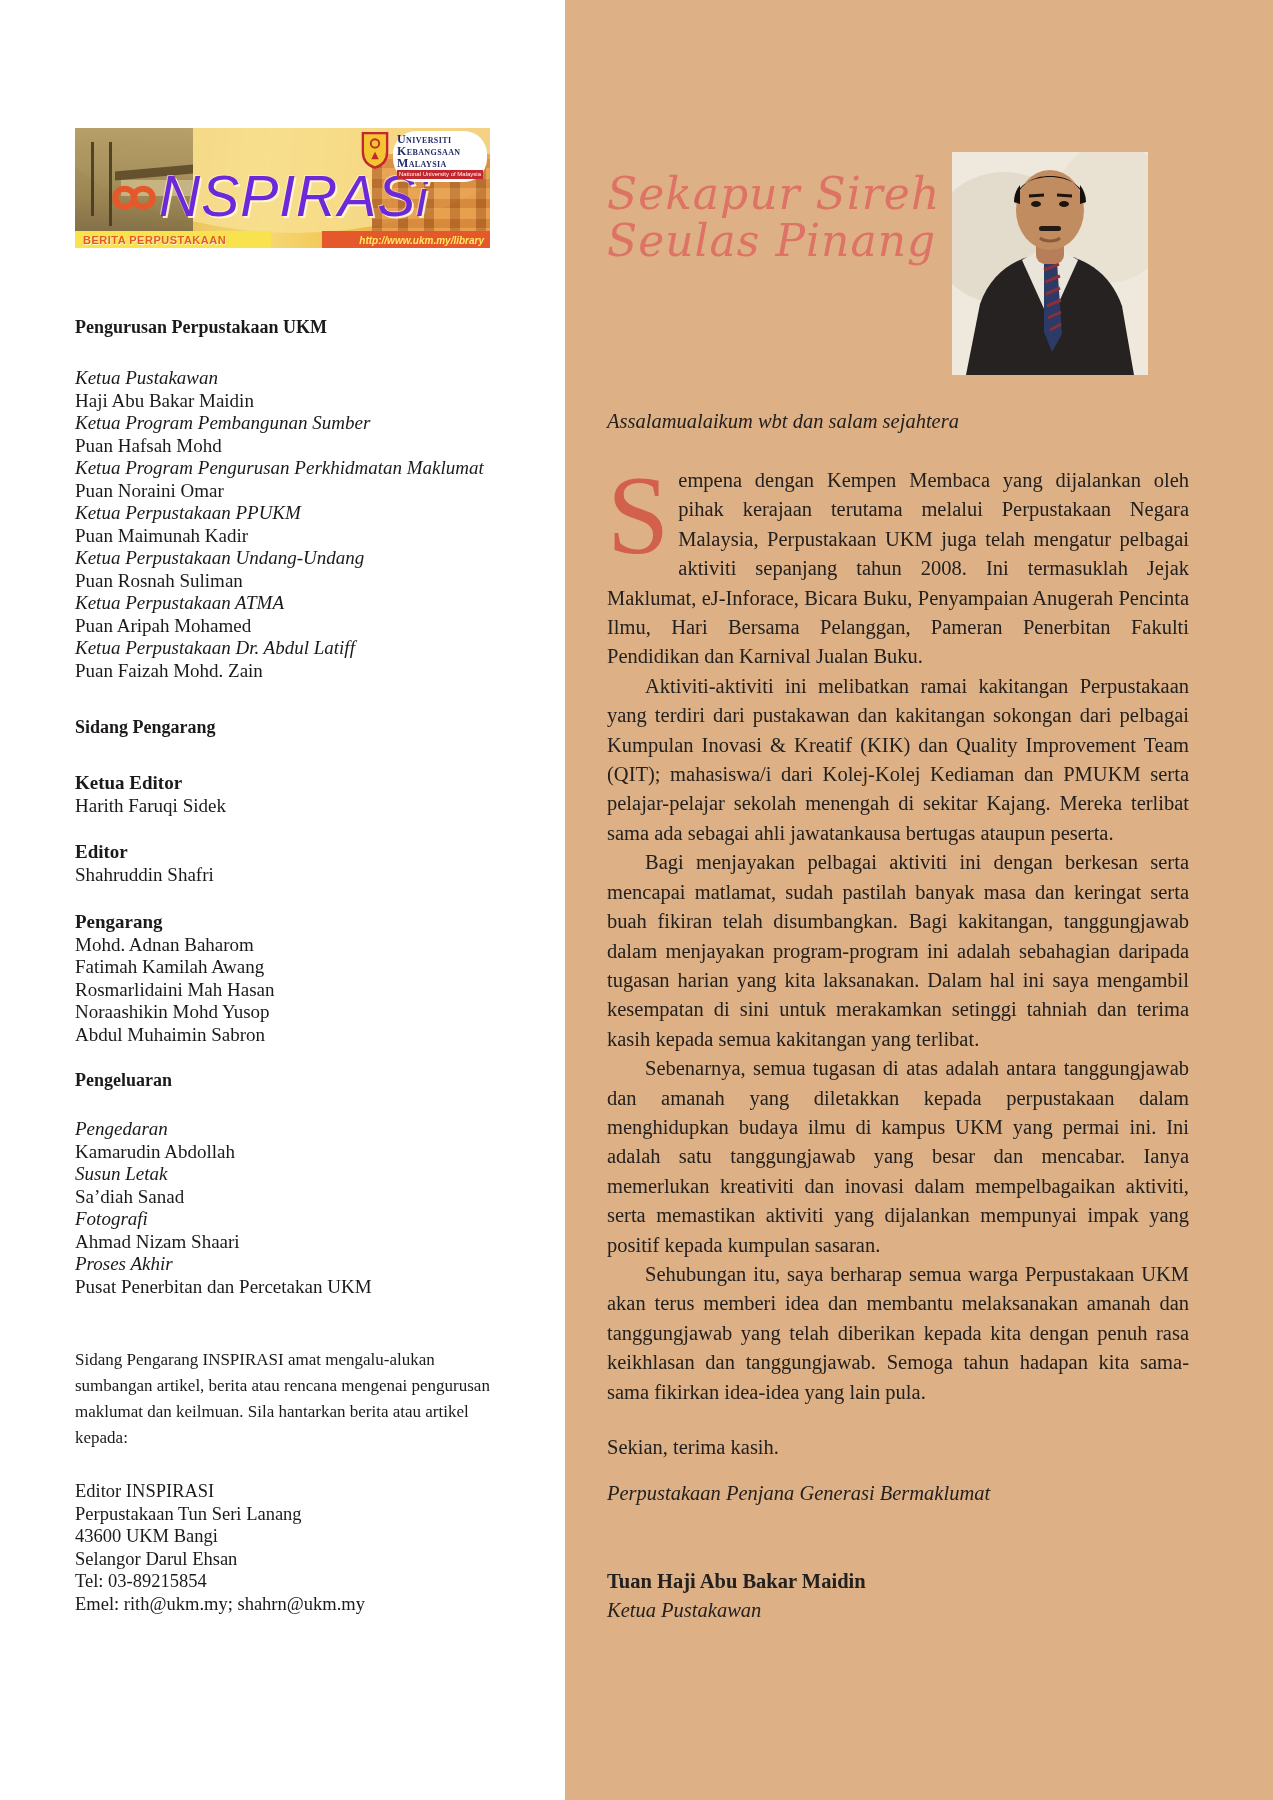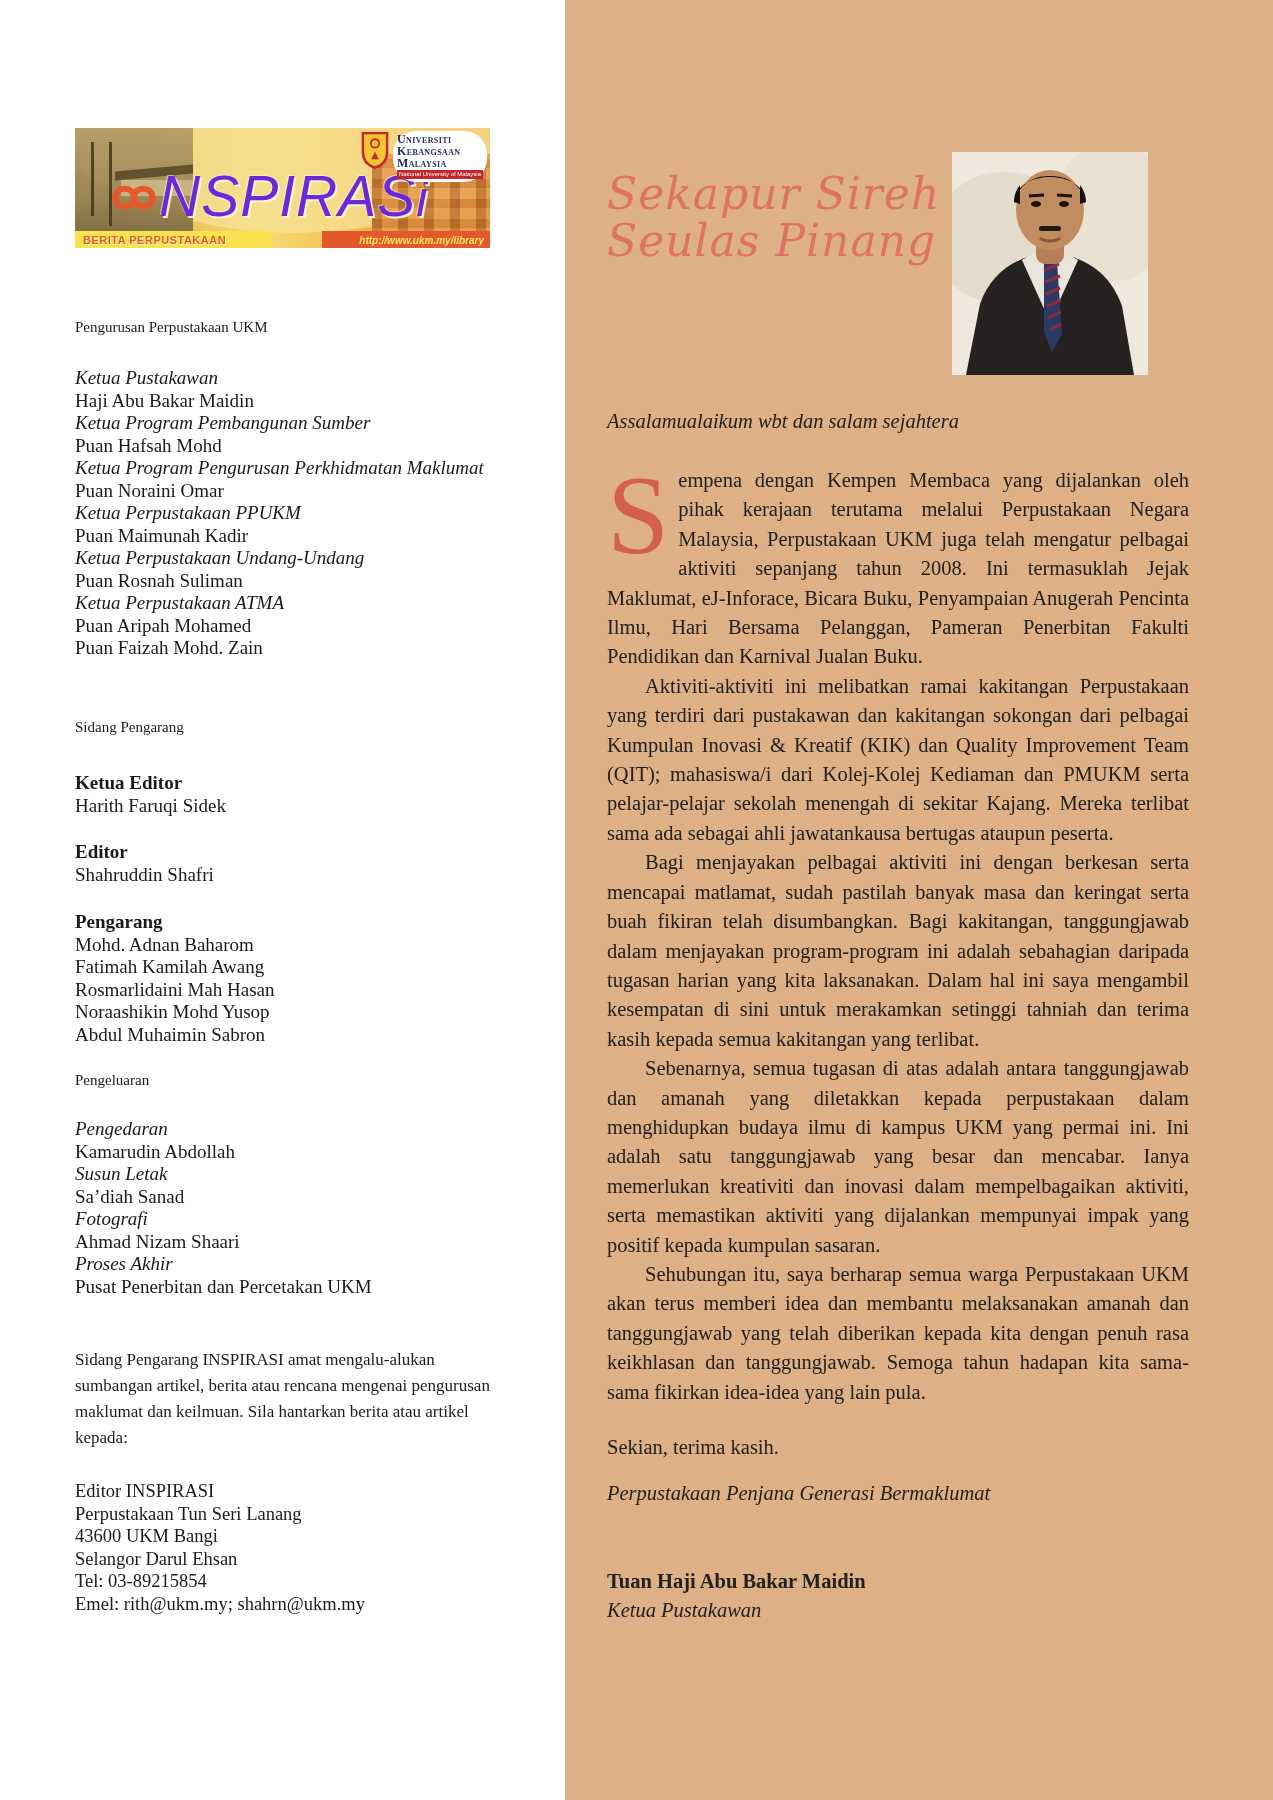--- a/index.html
+++ b/index.html
@@ -37,21 +37,21 @@
      color:#6d28d9;letter-spacing:1px;text-shadow:2px 2px 0 rgba(255,248,215,.9),-1px -1px 0 rgba(255,248,215,.55);}
   .logo-i{font-size:50px;}
   .crest{position:absolute;right:3px;top:3px;display:flex;gap:4px;align-items:flex-start;}
   .crest-text{background:#fff;padding:2px 4px 3px 4px;color:#232d66;border-radius:23px;}
   .crest-line{font-weight:bold;font-size:12px;line-height:12px;font-variant:small-caps;letter-spacing:.4px;}
   .crest-sub{background:#c1272d;color:#fff;font-size:6px;line-height:7px;padding:1px 2px;margin-top:1px;
      font-family:"Liberation Sans",sans-serif;}
 
   
   .lc{position:absolute;left:75px;width:424px;font-size:19px;line-height:22.5px;}
-  .lc-heading{font-weight:normal;font-size:15px;}
+  .lc-heading{font-weight:bold;font-size:18px;}
   .role{font-style:italic;}
   .subrole{font-weight:bold;}
   .submission{width:434px;font-size:17px;line-height:26px;}
 
   
   .rp-title{position:absolute;left:42px;top:170px;font-family:"DejaVu Serif",serif;font-style:italic;
      font-size:44px;line-height:1.07;color:#dd7265;letter-spacing:1px;}
   .rp-photo{position:absolute;left:387px;top:152px;width:196px;height:223px;}
   .rp-greeting{position:absolute;left:42px;top:410px;font-style:italic;font-size:20.5px;color:#23201f;}
   .rp-body{position:absolute;left:42px;top:466px;width:582px;font-size:20.5px;line-height:29.4px;
@@ -155,20 +155,21 @@
     <div class="role">Ketua Program Pembangunan Sumber</div>
     <div>Puan Hafsah Mohd</div>
     <div class="role">Ketua Program Pengurusan Perkhidmatan Maklumat</div>
     <div>Puan Noraini Omar</div>
     <div class="role">Ketua Perpustakaan PPUKM</div>
     <div>Puan Maimunah Kadir</div>
     <div class="role">Ketua Perpustakaan Undang-Undang</div>
     <div>Puan Rosnah Suliman</div>
     <div class="role">Ketua Perpustakaan ATMA</div>
     <div>Puan Aripah Mohamed</div>
+    <div class="role">Ketua Perpustakaan Dr. Abdul Latiff</div>
     <div>Puan Faizah Mohd. Zain</div>
   </div>
 
   <div class="lc lc-heading" style="top:716px;">Sidang Pengarang</div>
 
   <div class="lc" style="top:772px;">
     <div class="subrole">Ketua Editor</div>
     <div>Harith Faruqi Sidek</div>
   </div>
   <div class="lc" style="top:841px;">

